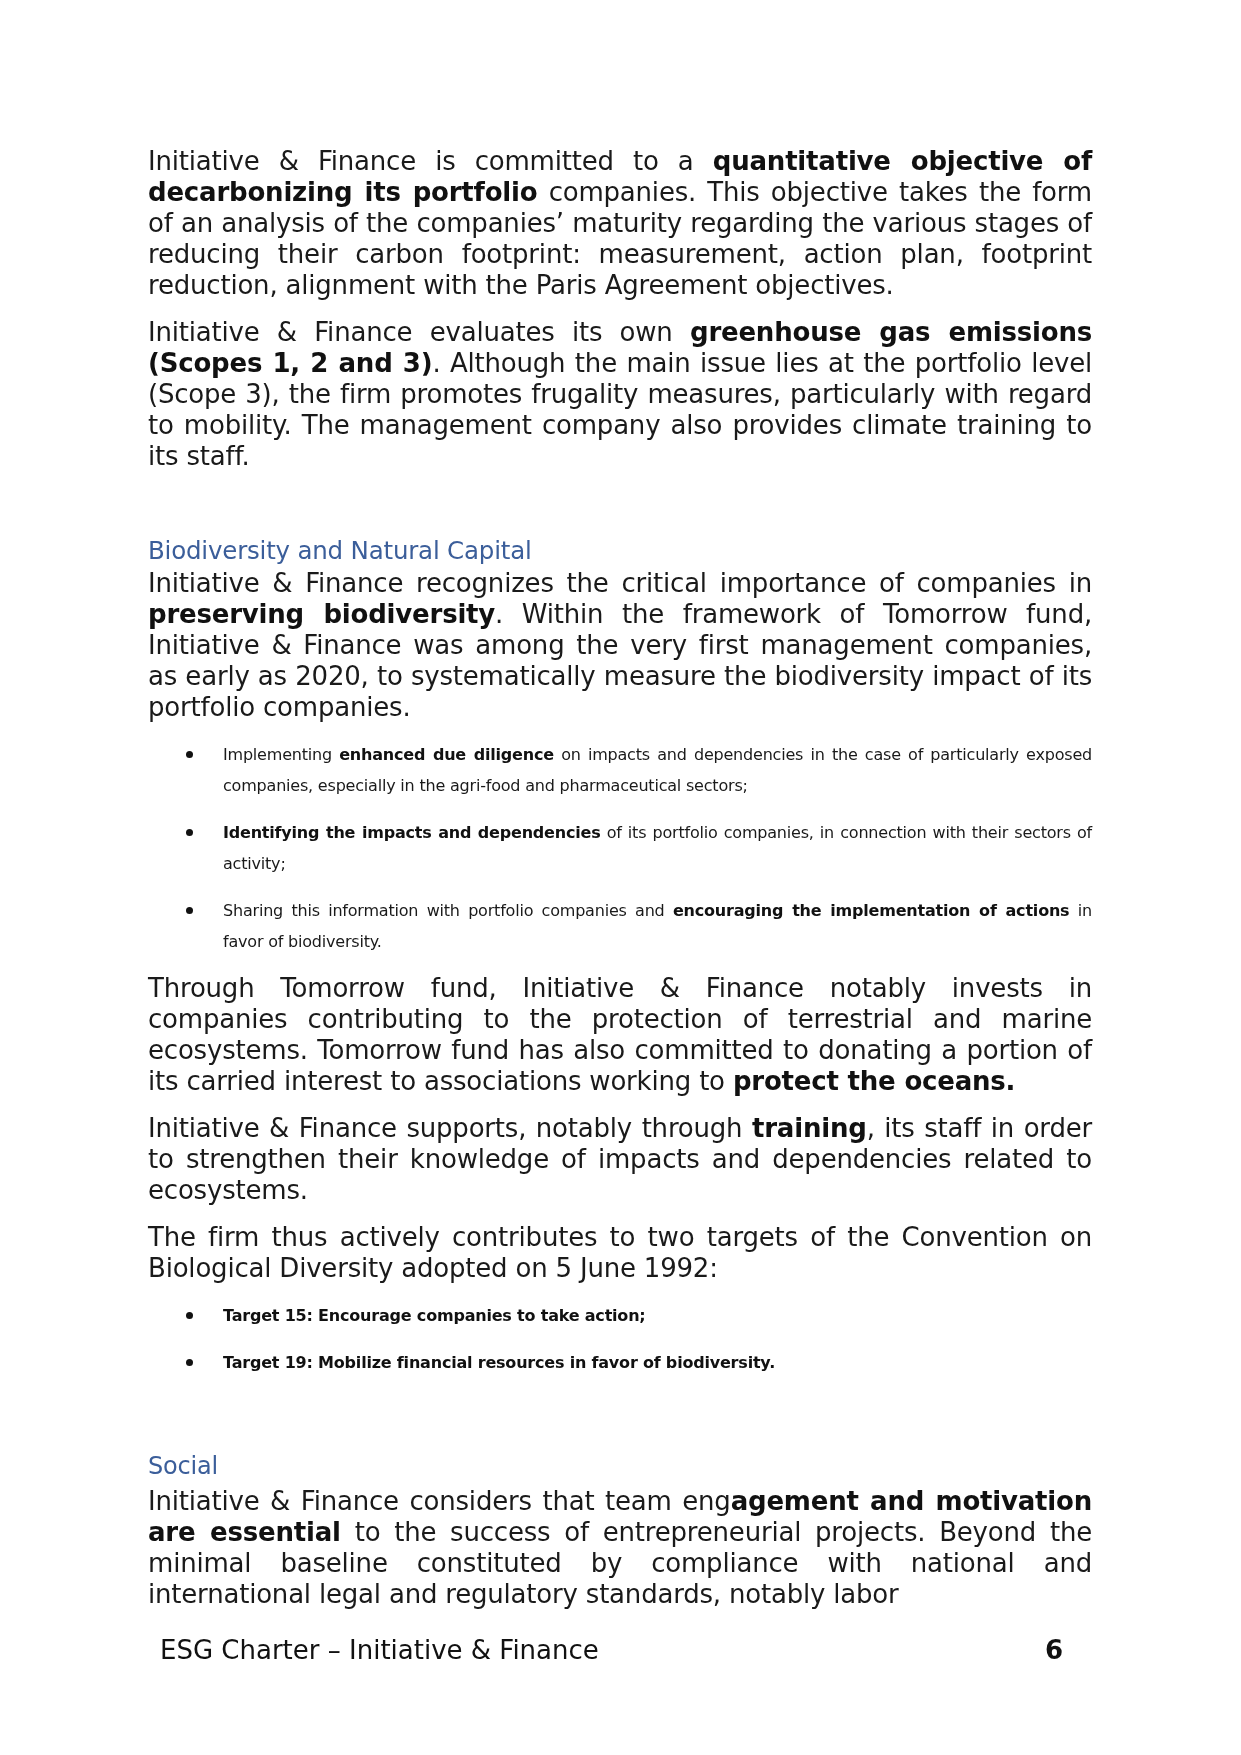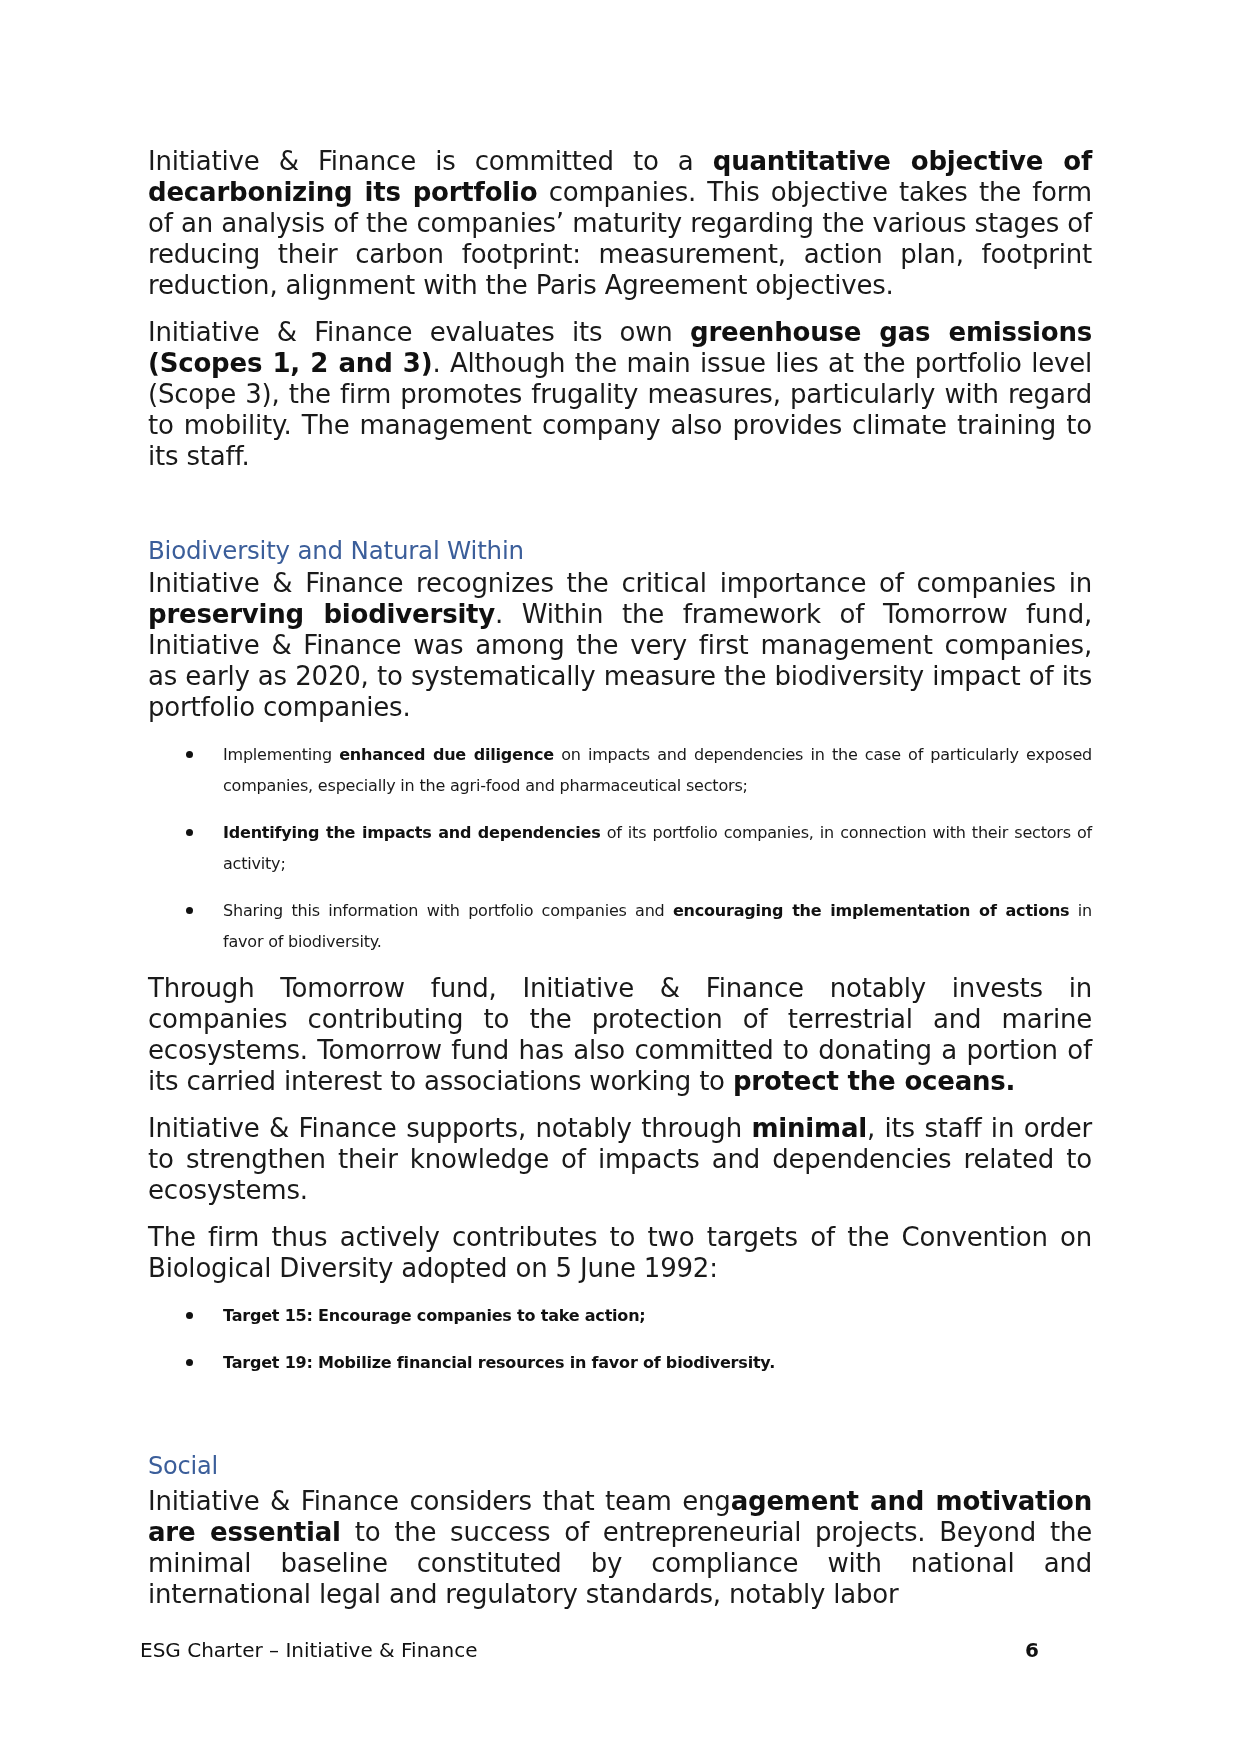--- a/index.html
+++ b/index.html
@@ -53,57 +53,57 @@
       position: absolute;
       left: 38px;
       top: 12px;
       width: 7px;
       height: 7px;
       border-radius: 50%;
       background: #111;
     }
     .footer {
       position: absolute;
-      left: 140px;
+      left: 160px;
       top: 1636px;
       width: 900px;
-      font-size: 20px;
+      font-size: 26px;
       line-height: 28px;
       color: #111;
     }
     .footer .page-num {
       position: absolute;
       left: 885px;
       top: 0;
       font-weight: bold;
     }
   </style>
 </head>
 <body>
 
 <div class="page">
 
   <p class="body"><span>Initiative &amp; Finance is committed to a </span><span class="em">quantitative objective of decarbonizing its portfolio</span><span> companies. This objective takes the form of an analysis of the companies’ maturity regarding the various stages of reducing their carbon footprint: measurement, action plan, footprint reduction, alignment with the Paris Agreement objectives.</span></p>
 
   <p class="body" style="margin-bottom:62px;"><span>Initiative &amp; Finance evaluates its own </span><span class="em">greenhouse gas emissions (Scopes 1, 2 and 3)</span><span>. Although the main issue lies at the portfolio level (Scope 3), the firm promotes frugality measures, particularly with regard to mobility. The management company also provides climate training to its staff.</span></p>
 
-  <h2 class="section sub">Biodiversity and Natural Within</h2>
+  <h2 class="section sub">Biodiversity and Natural Capital</h2>
 
   <p class="body"><span>Initiative &amp; Finance recognizes the critical importance of companies in </span><span class="em">preserving biodiversity</span><span>. Within the framework of Tomorrow fund, Initiative &amp; Finance was among the very first management companies, as early as 2020, to systematically measure the biodiversity impact of its portfolio companies.</span></p>
 
 
   <ul class="bullets">
     <li><span class="dot"></span><span>Implementing </span><span class="em">enhanced due diligence</span><span> on impacts and dependencies in the case of particularly exposed companies, especially in the agri-food and pharmaceutical sectors;</span></li>
     <li><span class="dot"></span><span></span><span class="em">Identifying the impacts and dependencies</span><span> of its portfolio companies, in connection with their sectors of activity;</span></li>
     <li><span class="dot"></span><span>Sharing this information with portfolio companies and </span><span class="em">encouraging the implementation of actions</span><span> in favor of biodiversity.</span></li>
   </ul>
 
   <p class="body"><span>Through Tomorrow fund, Initiative &amp; Finance notably invests in companies contributing to the protection of terrestrial and marine ecosystems. Tomorrow fund has also committed to donating a portion of its carried interest to associations working to </span><span class="em">protect the oceans.</span><span></span></p>
 
-  <p class="body"><span>Initiative &amp; Finance supports, notably through </span><span class="em">minimal</span><span>, its staff in order to strengthen their knowledge of impacts and dependencies related to ecosystems.</span></p>
+  <p class="body"><span>Initiative &amp; Finance supports, notably through </span><span class="em">training</span><span>, its staff in order to strengthen their knowledge of impacts and dependencies related to ecosystems.</span></p>
 
   <p class="body">The firm thus actively contributes to two targets of the Convention on Biological Diversity adopted on 5 June 1992:</p>
 
   <ul class="bullets" style="margin-bottom:68px;">
     <li><span class="dot"></span><span class="em">Target 15: Encourage companies to take action;</span></li>
     <li><span class="dot"></span><span class="em">Target 19: Mobilize financial resources in favor of biodiversity.</span></li>
   </ul>
 
   <h2 class="section major">Social</h2>
 

